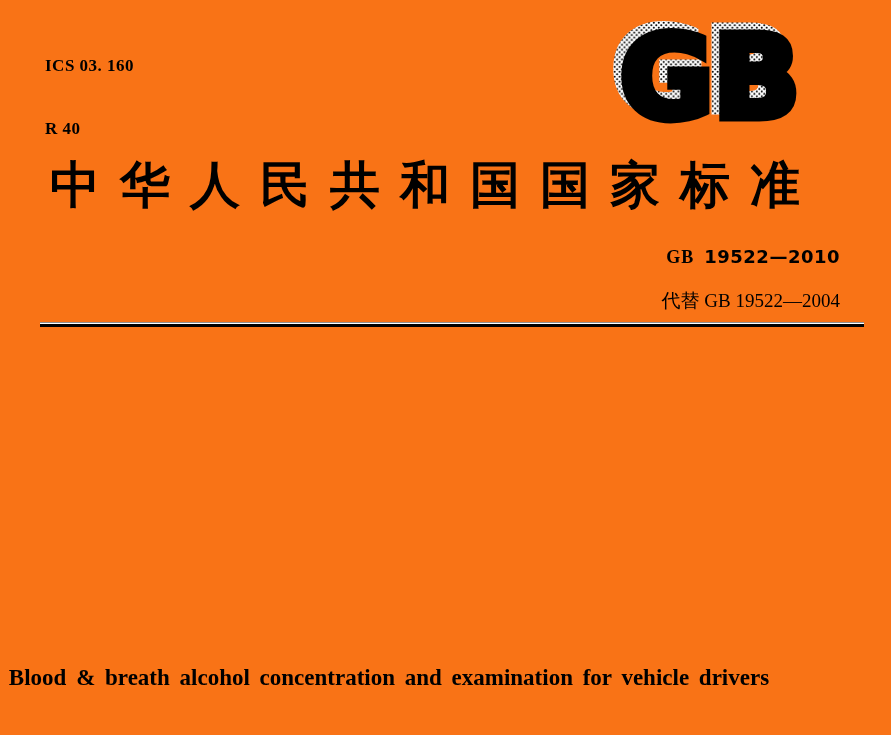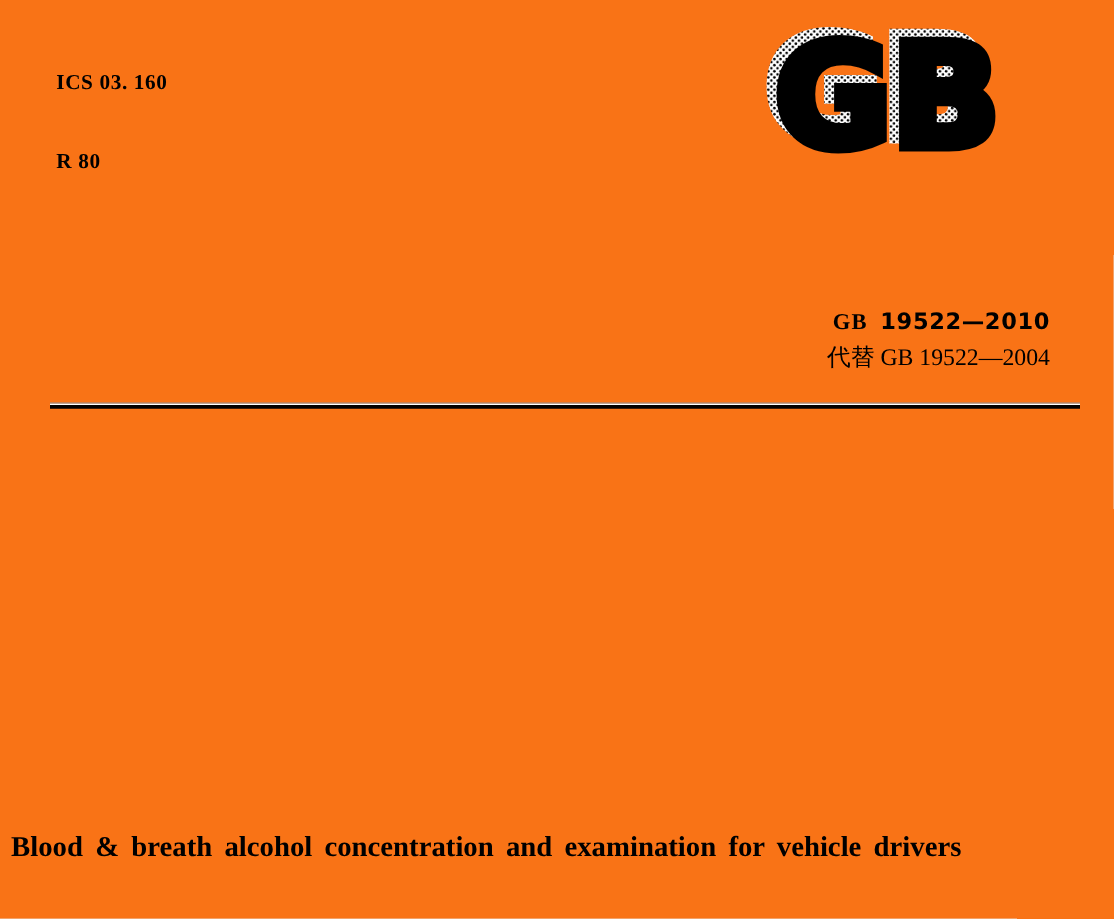--- a/index.html
+++ b/index.html
@@ -70,21 +70,21 @@
     letter-spacing: 1px;
   }
   .std-number {
     font-family: "DejaVu Sans", "Liberation Sans", sans-serif;
     letter-spacing: 0.5px;
   }
   .std-replaces {
     font-family: "Liberation Serif", "DejaVu Serif", serif;
     font-size: 19px;
     line-height: 24px;
-    margin-top: 3px;
+    margin-top: 18px;
     white-space: pre;
   }
 
   
   .rule {
     position: absolute;
     left: 40px;
     top: 322px;
     width: 824px;
   }
@@ -128,39 +128,40 @@
     word-spacing: 4px;
   }
 </style>
 </head>
 <body>
 
 <div class="page">
 
   <div class="ics-block">
     <div>ICS 03. 160</div>
-    <div>R 80</div>
+    <div>R 40</div>
   </div>
 
   <div class="gb-logo">
     <svg viewBox="0 0 210 112" xmlns="http://www.w3.org/2000/svg" aria-hidden="true">
       <defs>
         <pattern id="ht" width="5" height="5" patternUnits="userSpaceOnUse">
           <rect width="5" height="5" fill="#ffffff"></rect>
           <circle cx="1.3" cy="1.3" r="1.05" fill="#000000"></circle>
           <circle cx="3.8" cy="3.8" r="1.05" fill="#000000"></circle>
         </pattern>
       </defs>
       <g font-family="'DejaVu Sans', sans-serif" font-weight="bold" font-size="116" text-anchor="middle">
         <text x="98" y="93" fill="url(#ht)" stroke="url(#ht)" stroke-width="9">GB</text>
         <text x="106" y="100" fill="#000000" stroke="#000000" stroke-width="9">GB</text>
       </g>
     </svg>
   </div>
 
+  <div class="national-heading">中华人民共和国国家标准</div>
 
   <div class="std-block">
     <div class="std-line1">
       <span class="std-prefix">GB</span><span class="std-number">19522—2010</span>
     </div>
     <div class="std-replaces">代替 GB 19522—2004</div>
   </div>
 
   <div class="rule">
     <div class="rule-thin"></div>

